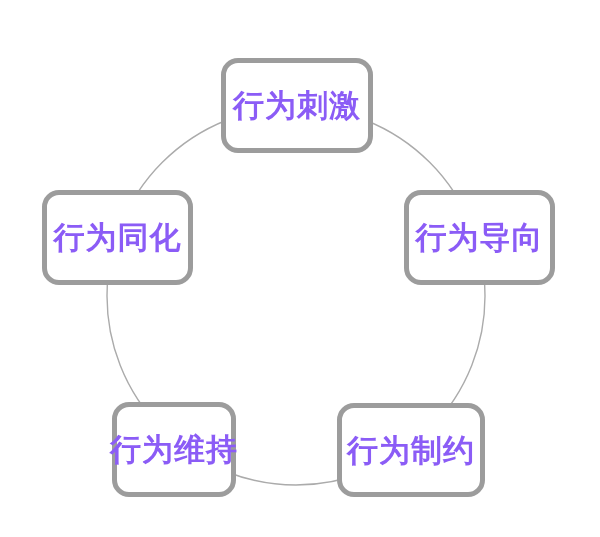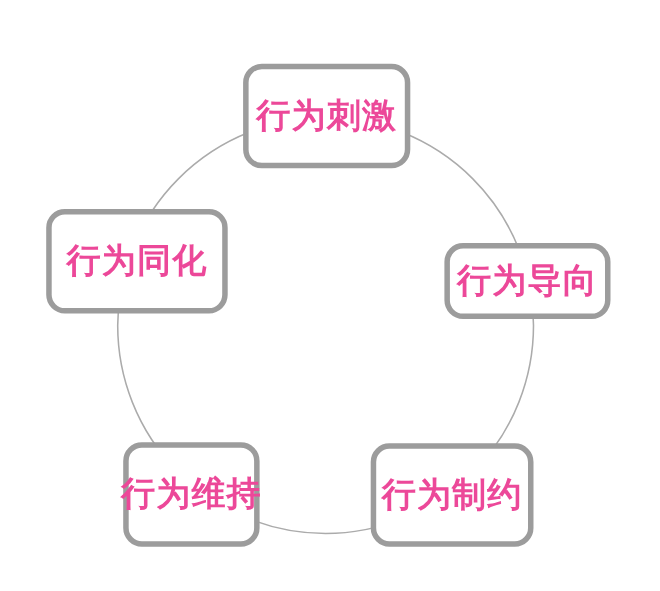--- a/index.html
+++ b/index.html
@@ -27,31 +27,31 @@
     background: #ffffff;
     border: 5px solid #9c9c9c;
     border-radius: 17px;
     display: flex;
     align-items: center;
     justify-content: center;
   }
   .node-label {
     font-size: 31px;
     font-weight: bold;
-    color: #ec4899;
+    color: #8b5cf6;
     letter-spacing: 1px;
     white-space: nowrap;
     line-height: 1;
   }
   
   .node-0 { left: 221px; top: 58px;  width: 152px; height: 95px; }
-  .node-1 { left: 404px; top: 190px; width: 151px; height: 69px; margin-top: 31px; }
+  .node-1 { left: 404px; top: 190px; width: 151px; height: 95px; }
   .node-2 { left: 337px; top: 403px; width: 148px; height: 94px; }
   .node-3 { left: 112px; top: 402px; width: 124px; height: 95px; }
-  .node-4 { left: 42px;  top: 190px; width: 165px; height: 95px; }
+  .node-4 { left: 42px;  top: 190px; width: 151px; height: 95px; }
 </style>
 </head>
 <body>
 
 <div class="canvas">
 
   <svg class="circle-layer" width="600" height="537" viewBox="0 0 600 537">
     <circle cx="296" cy="296" r="189" fill="none" stroke-width="1.4" stroke="#ababab"></circle>
   </svg>
 

